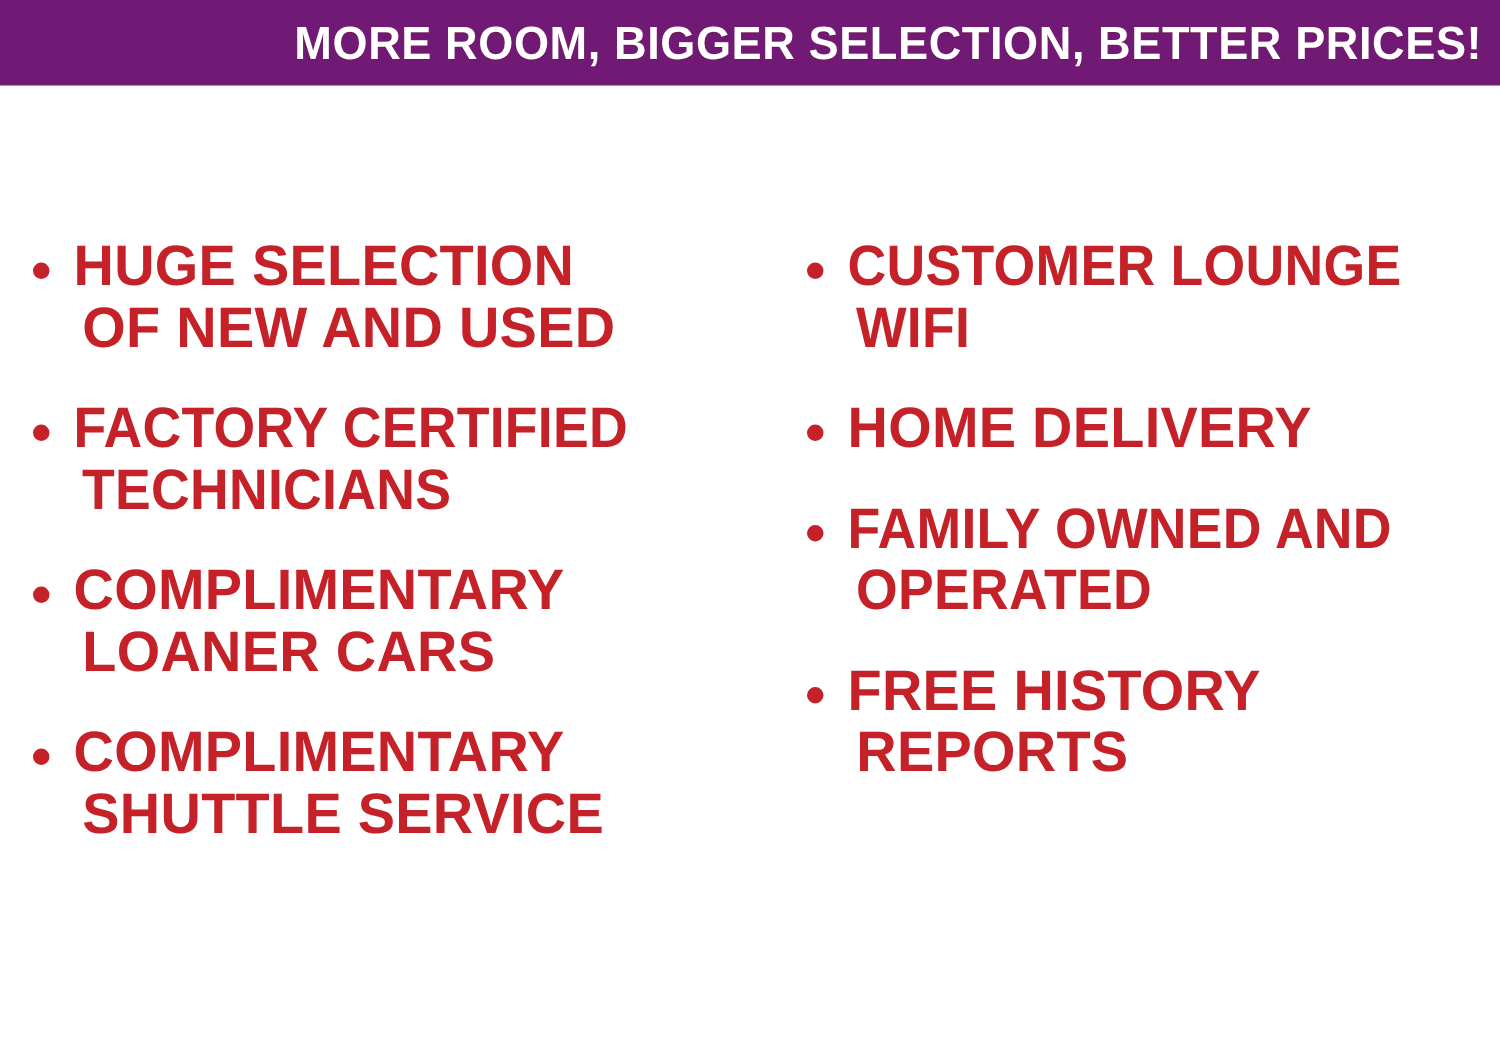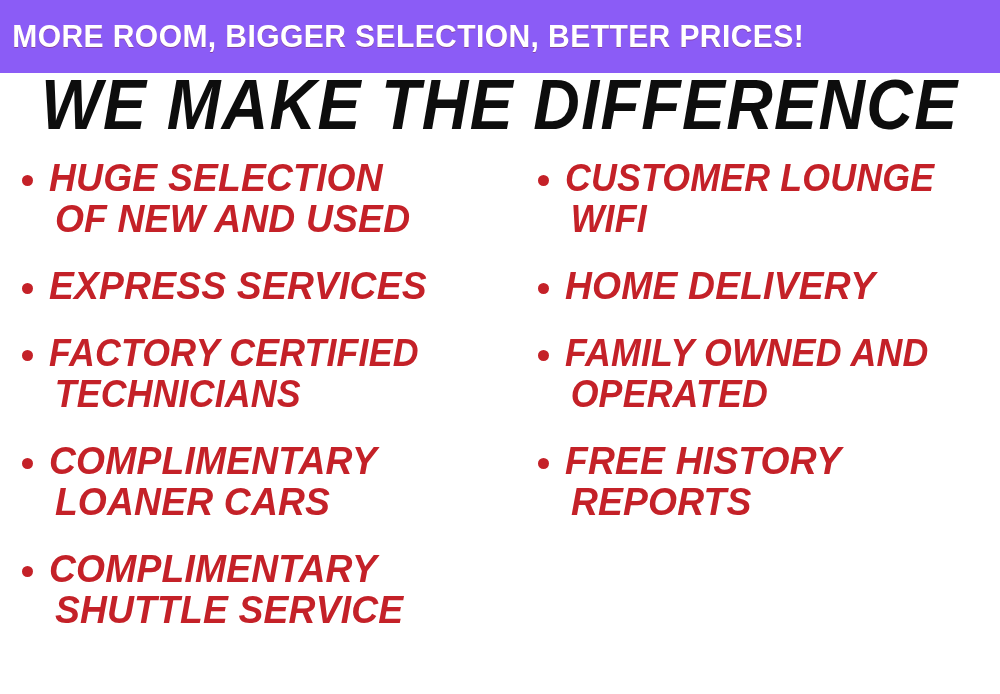--- a/index.html
+++ b/index.html
@@ -17,25 +17,25 @@
     font-family: "Liberation Sans", sans-serif;
     -webkit-font-smoothing: antialiased;
   }
 
   
   .top-strip {
     position: absolute;
     left: 0;
     top: 0;
     width: 1000px;
-    height: 73px;
-    background: #8b5cf6;
+    height: 57px;
+    background: #701a75;
     display: flex;
     align-items: center;
-    justify-content: flex-start;
+    justify-content: flex-end;
     box-sizing: border-box;
   }
 
   .top-strip-text {
     color: #ffffff;
     font-family: "Liberation Sans", sans-serif;
     font-weight: bold;
     font-size: 31px;
     line-height: 31px;
     letter-spacing: 0.4px;
@@ -70,21 +70,20 @@
 
   
   .columns {
     position: absolute;
     left: 0;
     top: 158px;
     width: 1000px;
     height: 536px;
     display: flex;
     align-items: flex-start;
-    font-style: italic;
   }
 
   .column {
     box-sizing: border-box;
   }
 
   .column-left {
     width: 510px;
     padding-left: 22px;
   }
@@ -138,76 +137,69 @@
 </style>
 </head>
 <body>
 
 <div id="banner-root">
 
   <div class="top-strip">
     <div class="top-strip-text">MORE ROOM, BIGGER SELECTION, BETTER PRICES!</div>
   </div>
 
-  <div class="headline">
-    <div class="headline-text">WE MAKE THE DIFFERENCE</div>
+
+  <div class="columns">
+
+    <div class="column column-left">
+
+      <div class="bullet-item">
+        <span class="bullet-dot"></span>
+        <span class="bullet-text"><span>HUGE SELECTION</span><span class="cont">OF NEW AND USED</span></span>
+      </div>
+
+
+      <div class="bullet-item">
+        <span class="bullet-dot"></span>
+        <span class="bullet-text squeeze"><span>FACTORY CERTIFIED</span><span class="cont">TECHNICIANS</span></span>
+      </div>
+
+      <div class="bullet-item">
+        <span class="bullet-dot"></span>
+        <span class="bullet-text"><span>COMPLIMENTARY</span><span class="cont">LOANER CARS</span></span>
+      </div>
+
+      <div class="bullet-item">
+        <span class="bullet-dot"></span>
+        <span class="bullet-text"><span>COMPLIMENTARY</span><span class="cont">SHUTTLE SERVICE</span></span>
+      </div>
+
+    </div>
+
+    <div class="column column-right">
+
+
+      <div class="bullet-item">
+        <span class="bullet-dot"></span>
+        <span class="bullet-text squeeze"><span>CUSTOMER LOUNGE</span><span class="cont">WIFI</span></span>
+      </div>
+
+      <div class="bullet-item">
+        <span class="bullet-dot"></span>
+        <span class="bullet-text"><span>HOME DELIVERY</span></span>
+      </div>
+
+
+      <div class="bullet-item">
+        <span class="bullet-dot"></span>
+        <span class="bullet-text squeeze"><span>FAMILY OWNED AND</span><span class="cont">OPERATED</span></span>
+      </div>
+
+      <div class="bullet-item">
+        <span class="bullet-dot"></span>
+        <span class="bullet-text"><span>FREE HISTORY</span><span class="cont">REPORTS</span></span>
+      </div>
+
+    </div>
+
   </div>
 
-  <div class="columns">
-
-    <div class="column column-left">
-
-      <div class="bullet-item">
-        <span class="bullet-dot"></span>
-        <span class="bullet-text"><span>HUGE SELECTION</span><span class="cont">OF NEW AND USED</span></span>
-      </div>
-
-      <div class="bullet-item">
-        <span class="bullet-dot"></span>
-        <span class="bullet-text"><span>EXPRESS SERVICES</span></span>
-      </div>
-
-      <div class="bullet-item">
-        <span class="bullet-dot"></span>
-        <span class="bullet-text squeeze"><span>FACTORY CERTIFIED</span><span class="cont">TECHNICIANS</span></span>
-      </div>
-
-      <div class="bullet-item">
-        <span class="bullet-dot"></span>
-        <span class="bullet-text"><span>COMPLIMENTARY</span><span class="cont">LOANER CARS</span></span>
-      </div>
-
-      <div class="bullet-item">
-        <span class="bullet-dot"></span>
-        <span class="bullet-text"><span>COMPLIMENTARY</span><span class="cont">SHUTTLE SERVICE</span></span>
-      </div>
-
-    </div>
-
-    <div class="column column-right">
-
-
-      <div class="bullet-item">
-        <span class="bullet-dot"></span>
-        <span class="bullet-text squeeze"><span>CUSTOMER LOUNGE</span><span class="cont">WIFI</span></span>
-      </div>
-
-      <div class="bullet-item">
-        <span class="bullet-dot"></span>
-        <span class="bullet-text"><span>HOME DELIVERY</span></span>
-      </div>
-
-
-      <div class="bullet-item">
-        <span class="bullet-dot"></span>
-        <span class="bullet-text squeeze"><span>FAMILY OWNED AND</span><span class="cont">OPERATED</span></span>
-      </div>
-
-      <div class="bullet-item">
-        <span class="bullet-dot"></span>
-        <span class="bullet-text"><span>FREE HISTORY</span><span class="cont">REPORTS</span></span>
-      </div>
-
-    </div>
-
-  </div>
-
 </div>
 
 </body></html>

